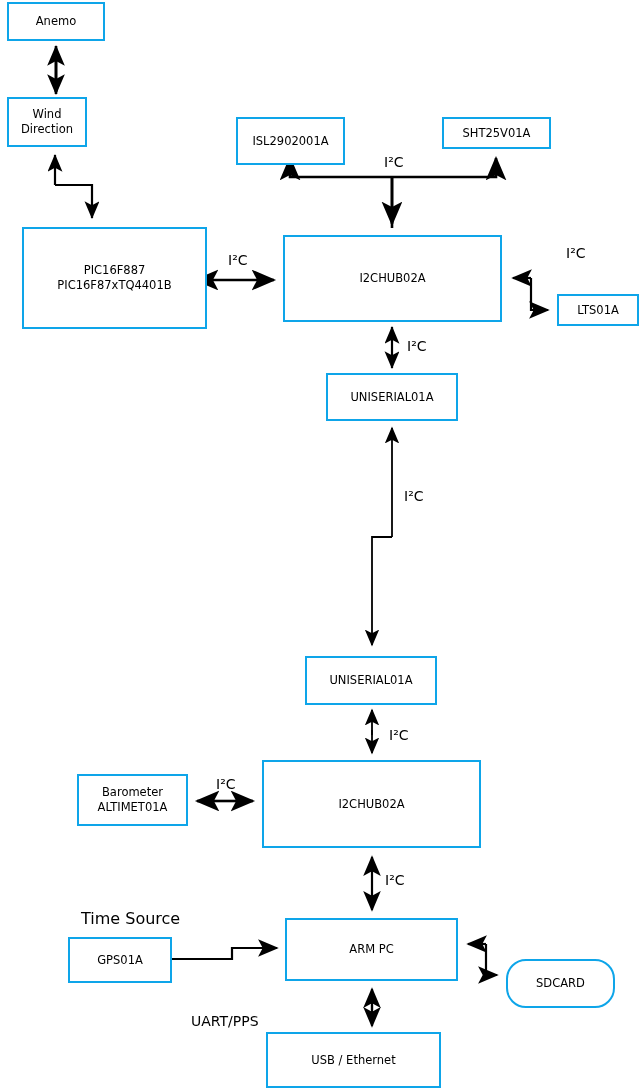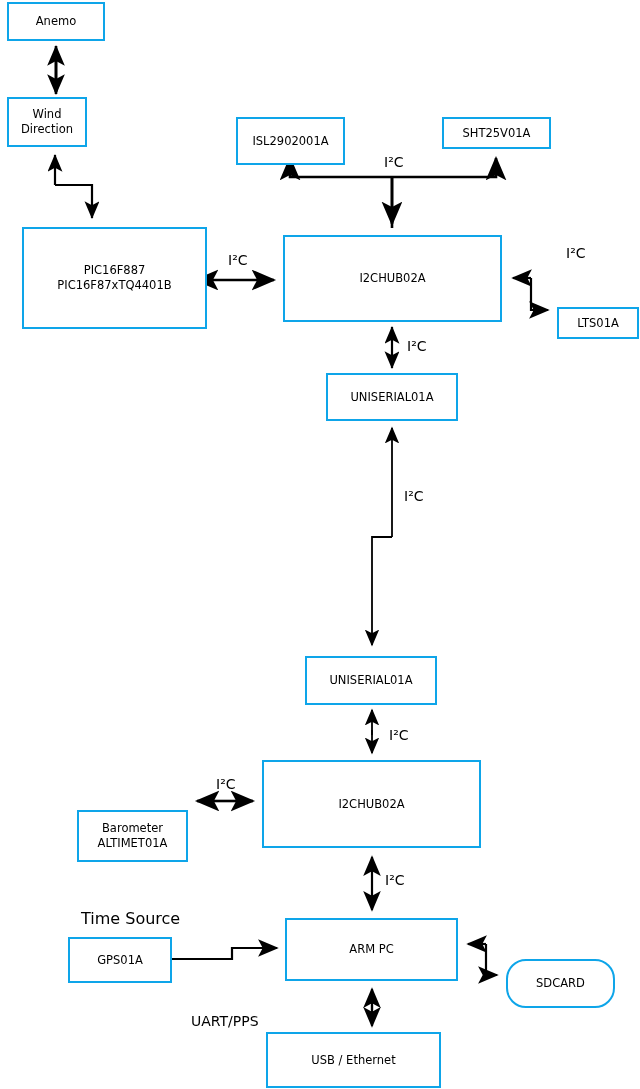--- a/index.html
+++ b/index.html
@@ -140,25 +140,25 @@
   </svg>
 
   <div class="node" style="left: 7px; top: 2px; width: 98px; height: 39px;">Anemo</div>
   <div class="node" style="left: 7px; top: 97px; width: 80px; height: 50px;">Wind
 Direction</div>
   <div class="node big" style="left: 2px; top: 227px; width: 185px; height: 102px; margin-left: 20px;">PIC16F887
 PIC16F87xTQ4401B</div>
   <div class="node" style="left: 236px; top: 117px; width: 109px; height: 48px;">ISL2902001A</div>
   <div class="node" style="left: 442px; top: 117px; width: 109px; height: 32px;">SHT25V01A</div>
   <div class="node big" style="left: 283px; top: 235px; width: 219px; height: 87px;">I2CHUB02A</div>
-  <div class="node" style="left: 557px; top: 294px; width: 82px; height: 32px; margin-top: 13px;">LTS01A</div>
+  <div class="node" style="left: 557px; top: 294px; width: 82px; height: 32px;">LTS01A</div>
   <div class="node" style="left: 326px; top: 373px; width: 132px; height: 48px;">UNISERIAL01A</div>
   <div class="node" style="left: 305px; top: 656px; width: 132px; height: 49px;">UNISERIAL01A</div>
   <div class="node big" style="left: 262px; top: 760px; width: 219px; height: 88px;">I2CHUB02A</div>
-  <div class="node" style="left: 77px; top: 774px; width: 111px; height: 52px; margin-top: 36px;">Barometer
+  <div class="node" style="left: 77px; top: 774px; width: 111px; height: 52px;">Barometer
 ALTIMET01A</div>
   <div class="node" style="left: 68px; top: 937px; width: 104px; height: 46px; text-align: center;">GPS01A</div>
   <div class="node" style="left: 285px; top: 918px; width: 173px; height: 63px;">ARM PC</div>
   <div class="node" style="left: 506px; top: 959px; width: 109px; height: 49px; border-radius: 20px;">SDCARD</div>
   <div class="node" style="left: 266px; top: 1032px; width: 175px; height: 56px;">USB / Ethernet</div>
 
   <div class="edge-label" style="left: 228px; top: 253px;">I²C</div>
   <div class="edge-label" style="left: 384px; top: 155px;">I²C</div>
   <div class="edge-label" style="left: 566px; top: 246px;">I²C</div>
   <div class="edge-label" style="left: 407px; top: 339px;">I²C</div>

